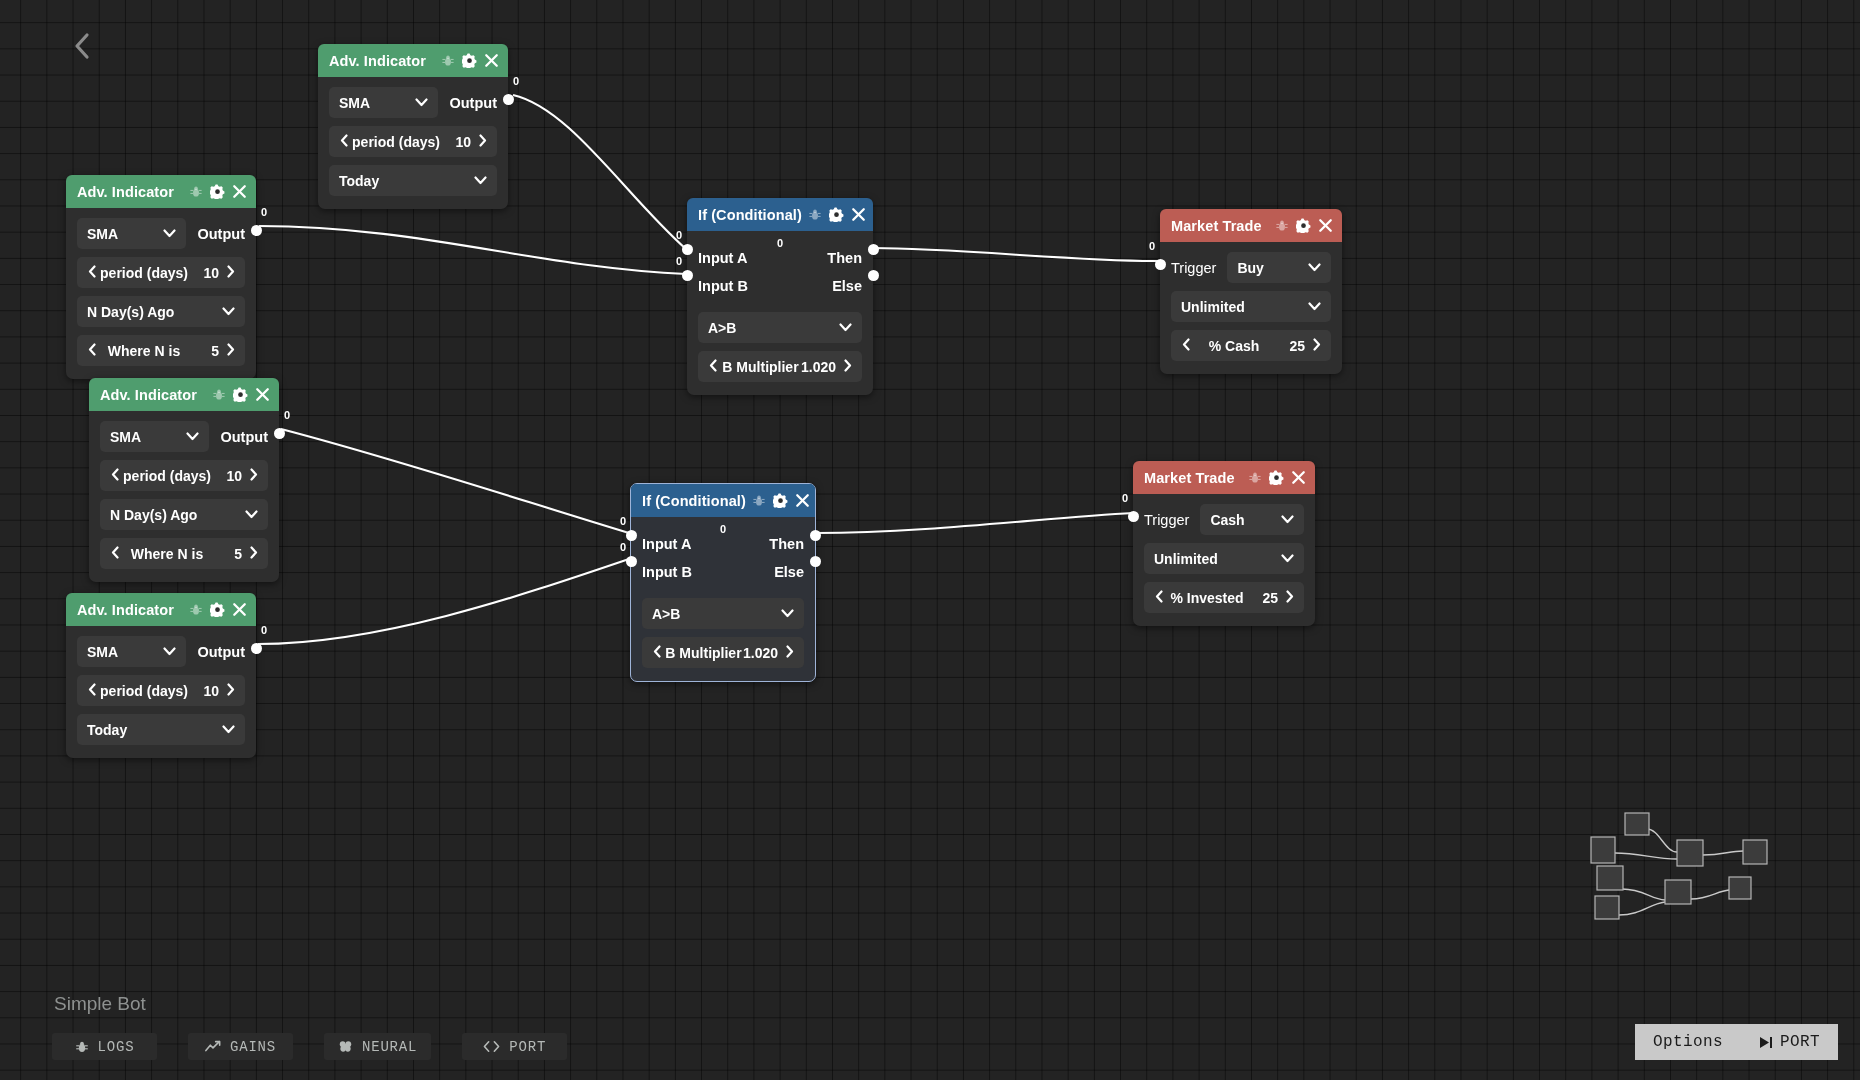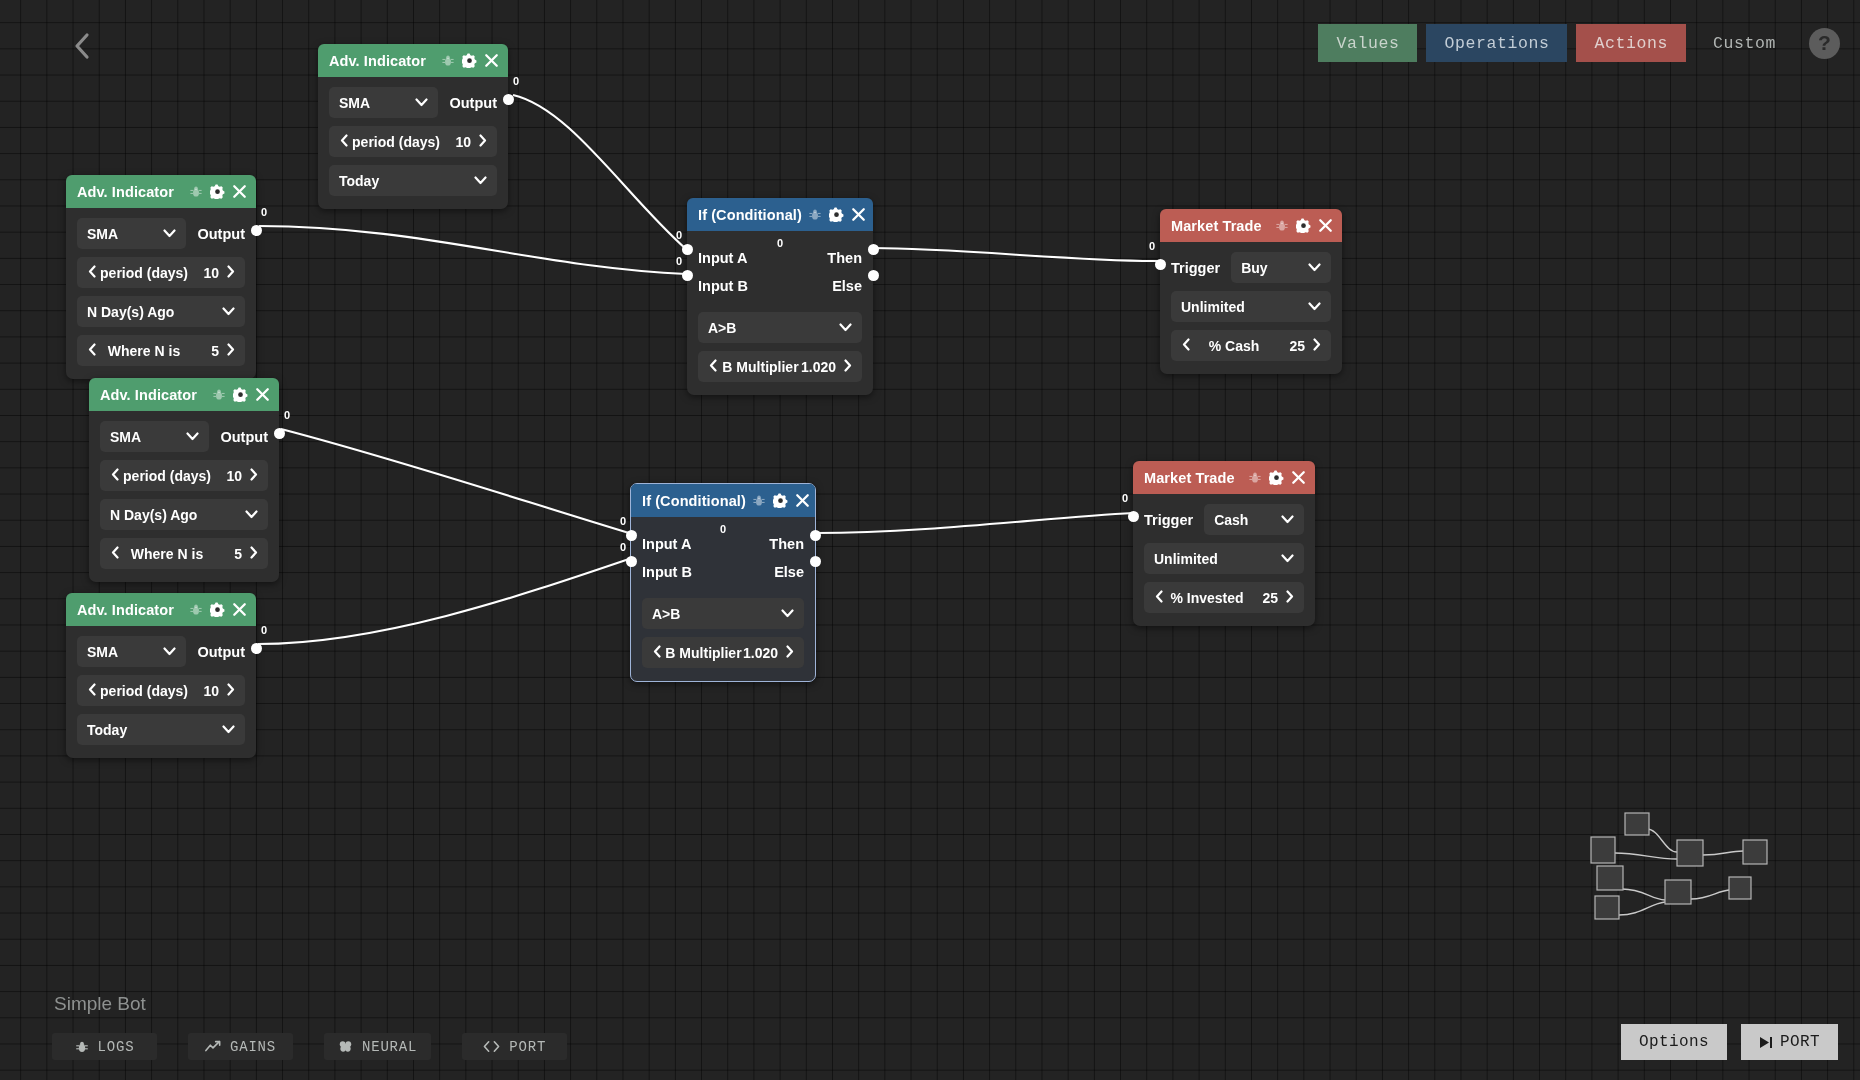--- a/index.html
+++ b/index.html
@@ -171,21 +171,21 @@
   }
   .io-row .ileft, .io-row .iright { white-space: nowrap; }
 
   
   .trigger-row {
     display: flex;
     align-items: center;
     margin-bottom: 8px;
     gap: 11px;
   }
-  .trigger-label { font-size: 14.5px; font-weight: bold; color: #fff; white-space: nowrap; }
+  .trigger-label { font-size: 14.5px; font-weight: normal; color: #fff; white-space: nowrap; }
   .trigger-row .row { margin-bottom: 0; flex: 1; }
 
   
   .port {
     position: absolute;
     width: 11px; height: 11px;
     border-radius: 50%;
     background: #ffffff;
     cursor: pointer;
   }
@@ -233,21 +233,20 @@
   
   .minimap {
     position: absolute;
     right: 63px; bottom: 133px;
     width: 220px; height: 140px;
   }
   .bottom-right-btns {
     position: absolute;
     right: 22px; bottom: 20px;
     display: flex;
-    gap: 14px;
     align-items: center;
   }
   .brbtn {
     background: #c9c9c9;
     color: #1b1b1b;
     height: 36px;
     padding: 0 18px;
     display: flex;
     align-items: center;
     justify-content: center;
@@ -262,27 +261,20 @@
 <body>
 
 <div id="app">
 
   <div class="back-arrow">
     <svg width="18" height="28" viewBox="0 0 18 28">
       <polyline points="14,3 4,14 14,25" fill="none" stroke="#8b8b8b" stroke-width="3.2" stroke-linecap="round" stroke-linejoin="round"></polyline>
     </svg>
   </div>
 
-  <div class="topmenu">
-    <div class="topmenu-item tm-values">Values</div>
-    <div class="topmenu-item tm-operations">Operations</div>
-    <div class="topmenu-item tm-actions">Actions</div>
-    <div class="topmenu-item tm-custom">Custom</div>
-    <div class="help-icon">?</div>
-  </div>
 
   <svg id="edges">
 
     <path d="M 513,95 C 570,108 625,195 686,249" fill="none" stroke="#ffffff" stroke-width="2.1"></path>
 
     <path d="M 259,226 C 420,226 540,268 686,274" fill="none" stroke="#ffffff" stroke-width="2.1"></path>
 
     <path d="M 872,248 C 960,248 1080,262 1160,261" fill="none" stroke="#ffffff" stroke-width="2.1"></path>
 
     <path d="M 281,429 C 400,460 520,500 629,533" fill="none" stroke="#ffffff" stroke-width="2.1"></path>

